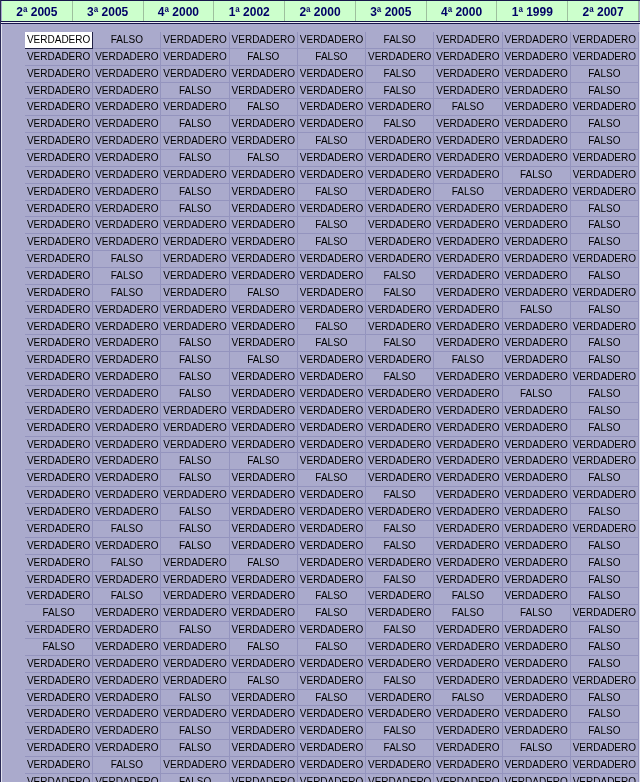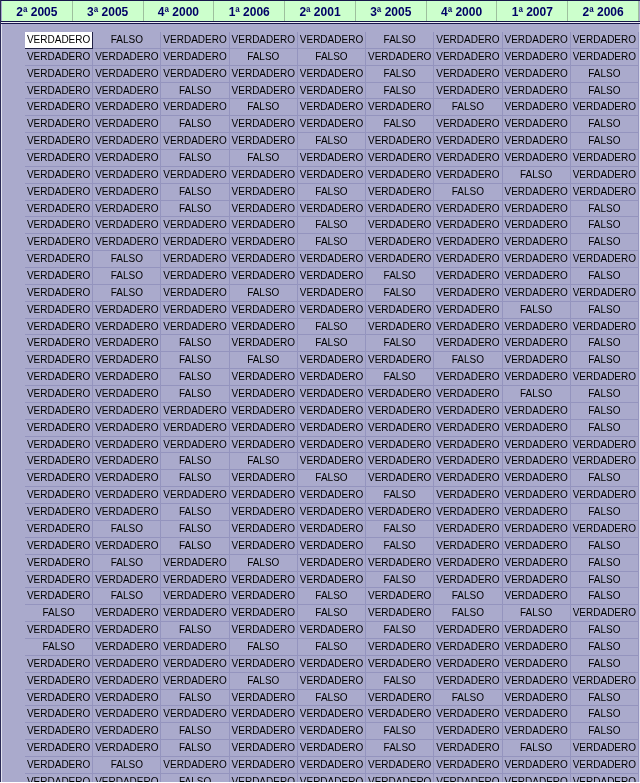--- a/index.html
+++ b/index.html
@@ -45,26 +45,26 @@
       <div></div>
       <div></div>
       <div></div>
       <div></div>
       <div></div>
     </div>
   <div class="header-row" id="headerRow">
       <div class="hcell">2ª 2005</div>
       <div class="hcell">3ª 2005</div>
       <div class="hcell">4ª 2000</div>
-      <div class="hcell">1ª 2006</div>
-      <div class="hcell">2ª 2001</div>
+      <div class="hcell">1ª 2002</div>
+      <div class="hcell">2ª 2000</div>
       <div class="hcell">3ª 2005</div>
       <div class="hcell">4ª 2000</div>
-      <div class="hcell">1ª 2007</div>
-      <div class="hcell">2ª 2006</div>
+      <div class="hcell">1ª 1999</div>
+      <div class="hcell">2ª 2007</div>
     </div>
   <div class="hdr-border"></div>
   <div class="grid" id="grid">
       <div class="cell active">VERDADERO</div>
       <div class="cell">FALSO</div>
       <div class="cell">VERDADERO</div>
       <div class="cell">VERDADERO</div>
       <div class="cell">VERDADERO</div>
       <div class="cell">FALSO</div>
       <div class="cell">VERDADERO</div>

